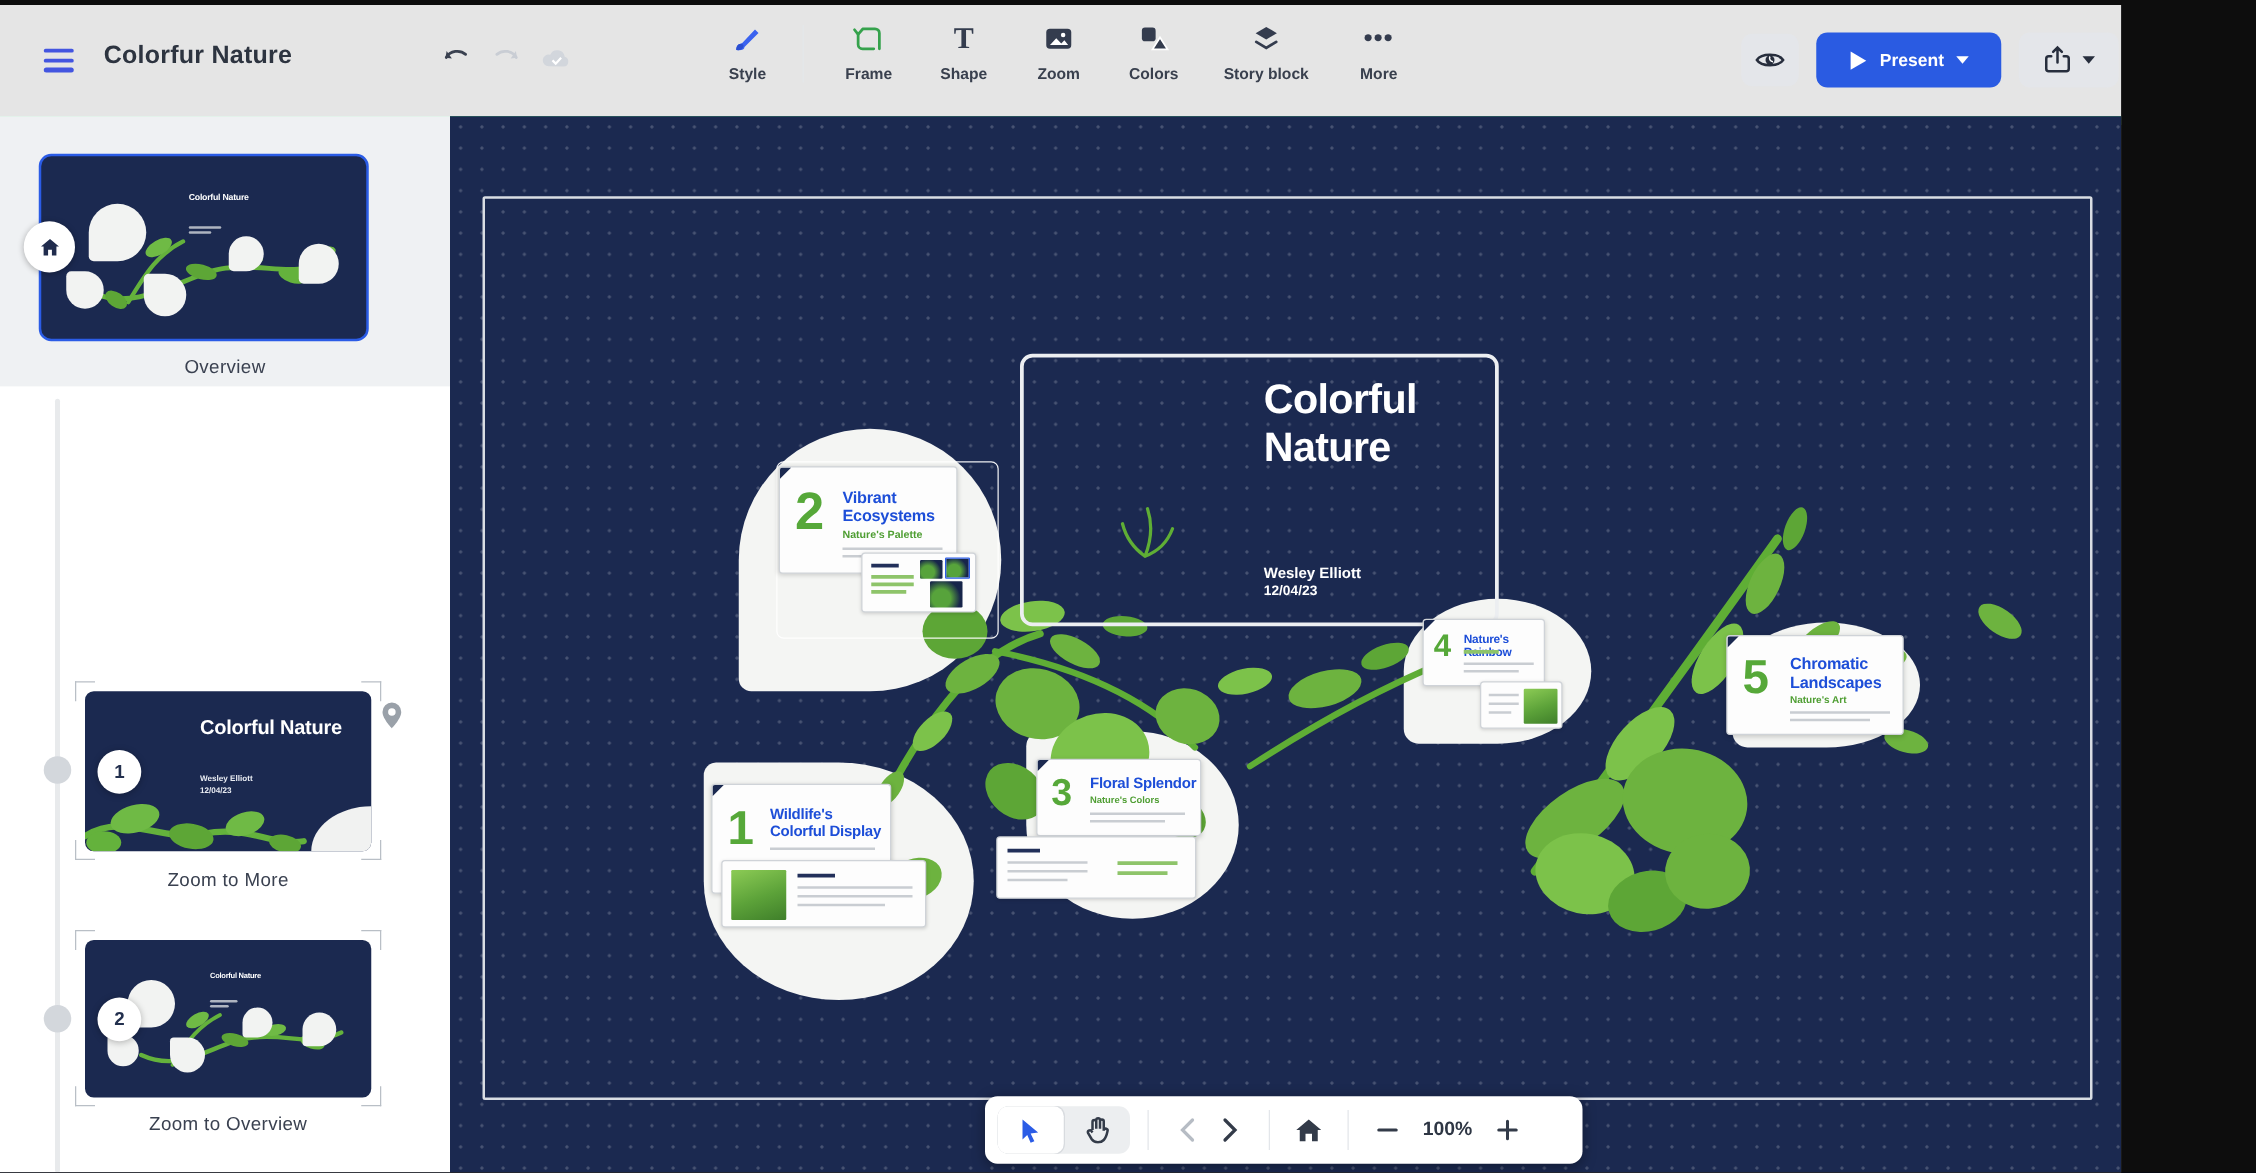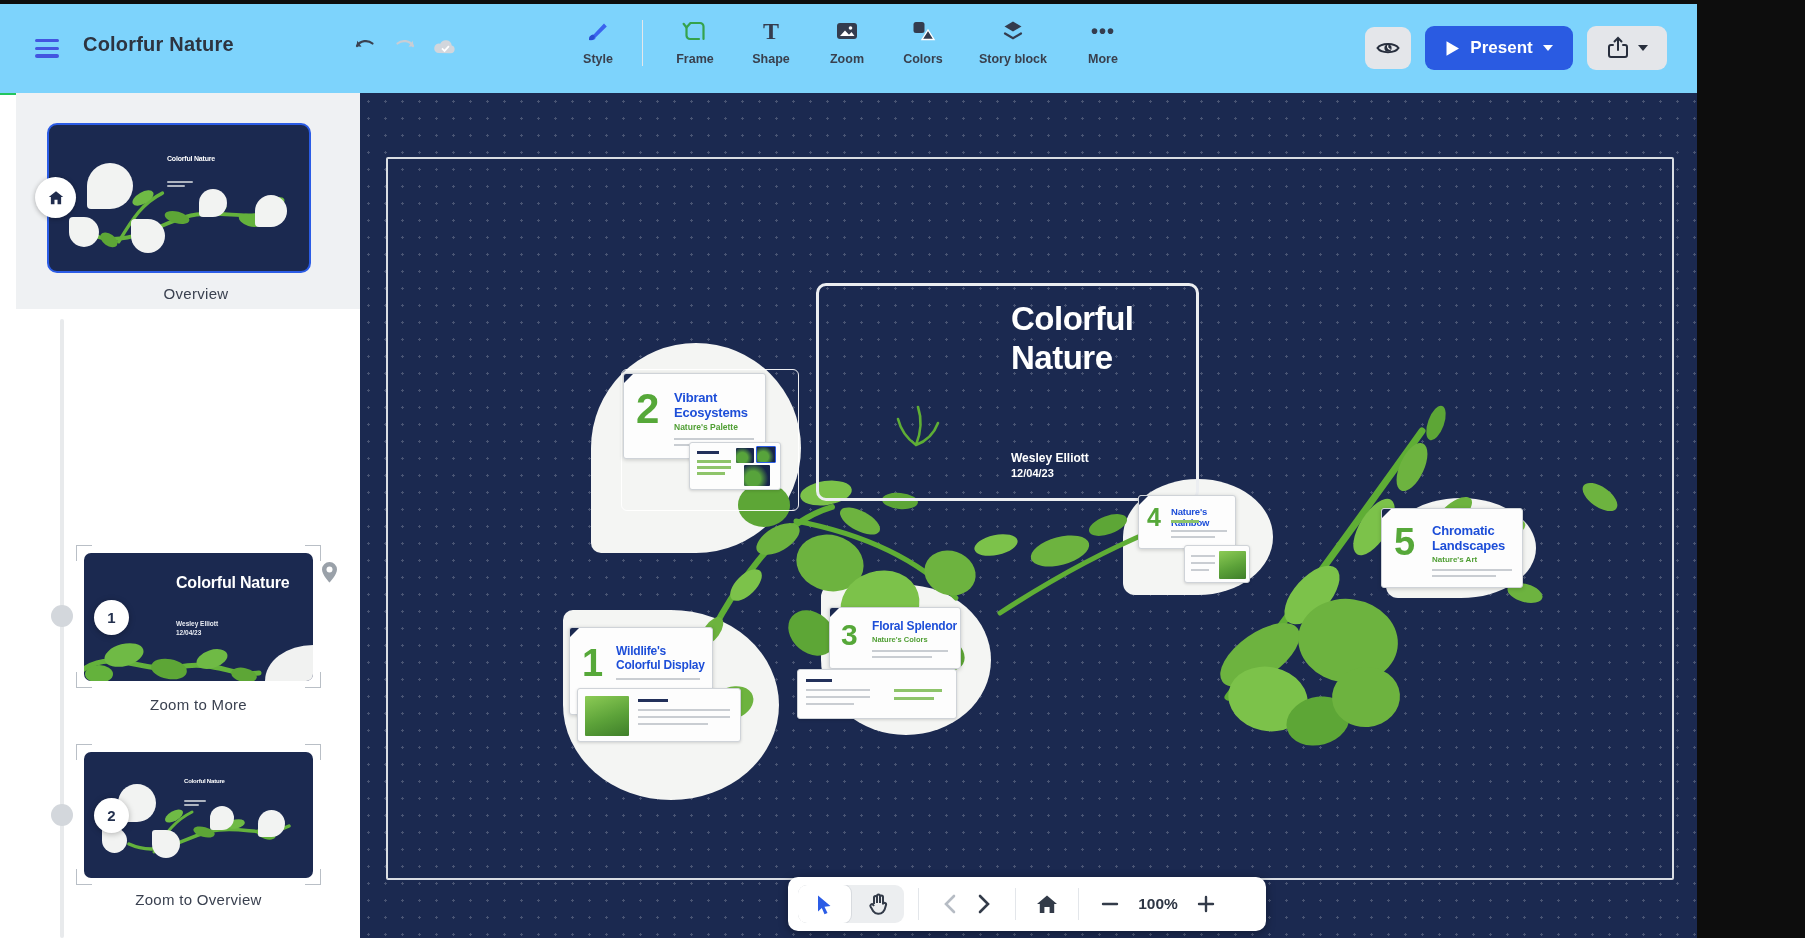--- a/index.html
+++ b/index.html
@@ -1,47 +1,47 @@
 <!DOCTYPE html>
 <html><head>
 <meta charset="utf-8">
 <style>
   html,body{margin:0;padding:0;background:#000;}
   .stage{position:relative;width:1805px;height:938px;background:#0a0a0a;overflow:hidden;
          font-family:"Liberation Sans",sans-serif;-webkit-font-smoothing:antialiased;}
   .app{position:absolute;left:0;top:4px;width:1697px;height:934px;background:#fff;overflow:hidden;}
 
   
-  .topbar{position:absolute;left:0;top:0;width:100%;height:89px;background:#7dd3fc;border-bottom:2px solid #22c55e;}
+  .topbar{position:absolute;left:0;top:0;width:100%;height:89px;background:#e5e5e5;border-bottom:7px solid #22c55e;padding-left:28px;}
   .hamburger{position:absolute;left:35px;top:35px;width:24px;height:19px;cursor:pointer;}
   .hamburger span{display:block;height:3.4px;border-radius:2px;background:#4355e0;margin-bottom:4.2px;}
   .doc-title{position:absolute;left:83px;top:29px;font-size:20px;font-weight:700;color:#2d3440;letter-spacing:.2px;}
   .tb-ico{position:absolute;top:30px;width:26px;height:26px;}
   .undo{left:352px;} .redo{left:392px;} .cloud{left:432px;}
 
   .tools{position:absolute;left:560px;top:12px;display:flex;align-items:flex-start;}
   .tool{display:flex;flex-direction:column;align-items:center;width:76px;cursor:pointer;}
   .tool.wide{width:104px;}
   .tool .ic{height:30px;display:flex;align-items:center;justify-content:center;}
   .tool .lbl{margin-top:6px;font-size:12.5px;font-weight:700;color:#39404e;white-space:nowrap;}
   .tdiv{width:1px;height:46px;background:#e4e7ea;margin:4px 14px 0 6px;}
   .serifT{font-family:"Liberation Serif",serif;font-size:24px;font-weight:700;color:#343c4e;line-height:26px;}
   .dots3{font-size:20px;font-weight:700;color:#343c4e;letter-spacing:1px;line-height:14px;}
 
   .tb-right{position:absolute;right:30px;top:22px;display:flex;align-items:center;gap:14px;}
   .sq-btn{height:42px;border-radius:9px;background:#e4e6ea;display:flex;align-items:center;justify-content:center;cursor:pointer;}
   .eye-btn{width:46px;}
   .present-btn{height:44px;width:148px;border-radius:9px;background:#2a5be2;color:#fff;display:flex;align-items:center;justify-content:center;gap:10px;cursor:pointer;}
-  .present-btn .plbl{font-size:17px;font-weight:700;}
+  .present-btn .plbl{font-size:14px;font-weight:700;}
   .share-btn{width:80px;gap:9px;}
   .caret{width:0;height:0;border-left:5px solid transparent;border-right:5px solid transparent;border-top:6px solid currentColor;}
   .present-btn .caret{border-top-color:#fff;}
 
   
-  .sidebar{position:absolute;left:16px;top:89px;width:360px;height:845px;background:#fff;overflow:hidden;}
+  .sidebar{position:absolute;left:0;top:89px;width:360px;height:845px;background:#fff;overflow:hidden;}
   .ov-section{position:absolute;left:0;top:0;width:100%;height:216px;background:#eff1f3;border-bottom:1px solid #e3e6e9;}
   .ov-thumb{position:absolute;left:31px;top:30px;width:264px;height:150px;background:#1b2950;border:2.5px solid #2b5ce6;border-radius:10px;box-sizing:border-box;cursor:pointer;overflow:visible;}
   .ov-label{position:absolute;left:0;top:192px;width:100%;text-align:center;font-size:15px;color:#3a4150;letter-spacing:.3px;}
   .home-badge{position:absolute;left:-14px;top:52px;width:41px;height:41px;border-radius:50%;background:#fff;box-shadow:0 1px 5px rgba(0,0,0,.3);display:flex;align-items:center;justify-content:center;z-index:4;}
   .mini-blob{position:absolute;background:#f2f3f2;z-index:2;}
   .mini-title{position:absolute;color:#fff;font-weight:700;z-index:3;line-height:1.1;letter-spacing:-.2px;}
   .mini-bars{position:absolute;z-index:3;}
   .mini-bars i{display:block;background:#aeb4c0;height:1.8px;margin-bottom:2px;border-radius:1px;}
   .thumb-vine{position:absolute;left:0;top:0;width:100%;height:100%;z-index:2;pointer-events:none;}
 

